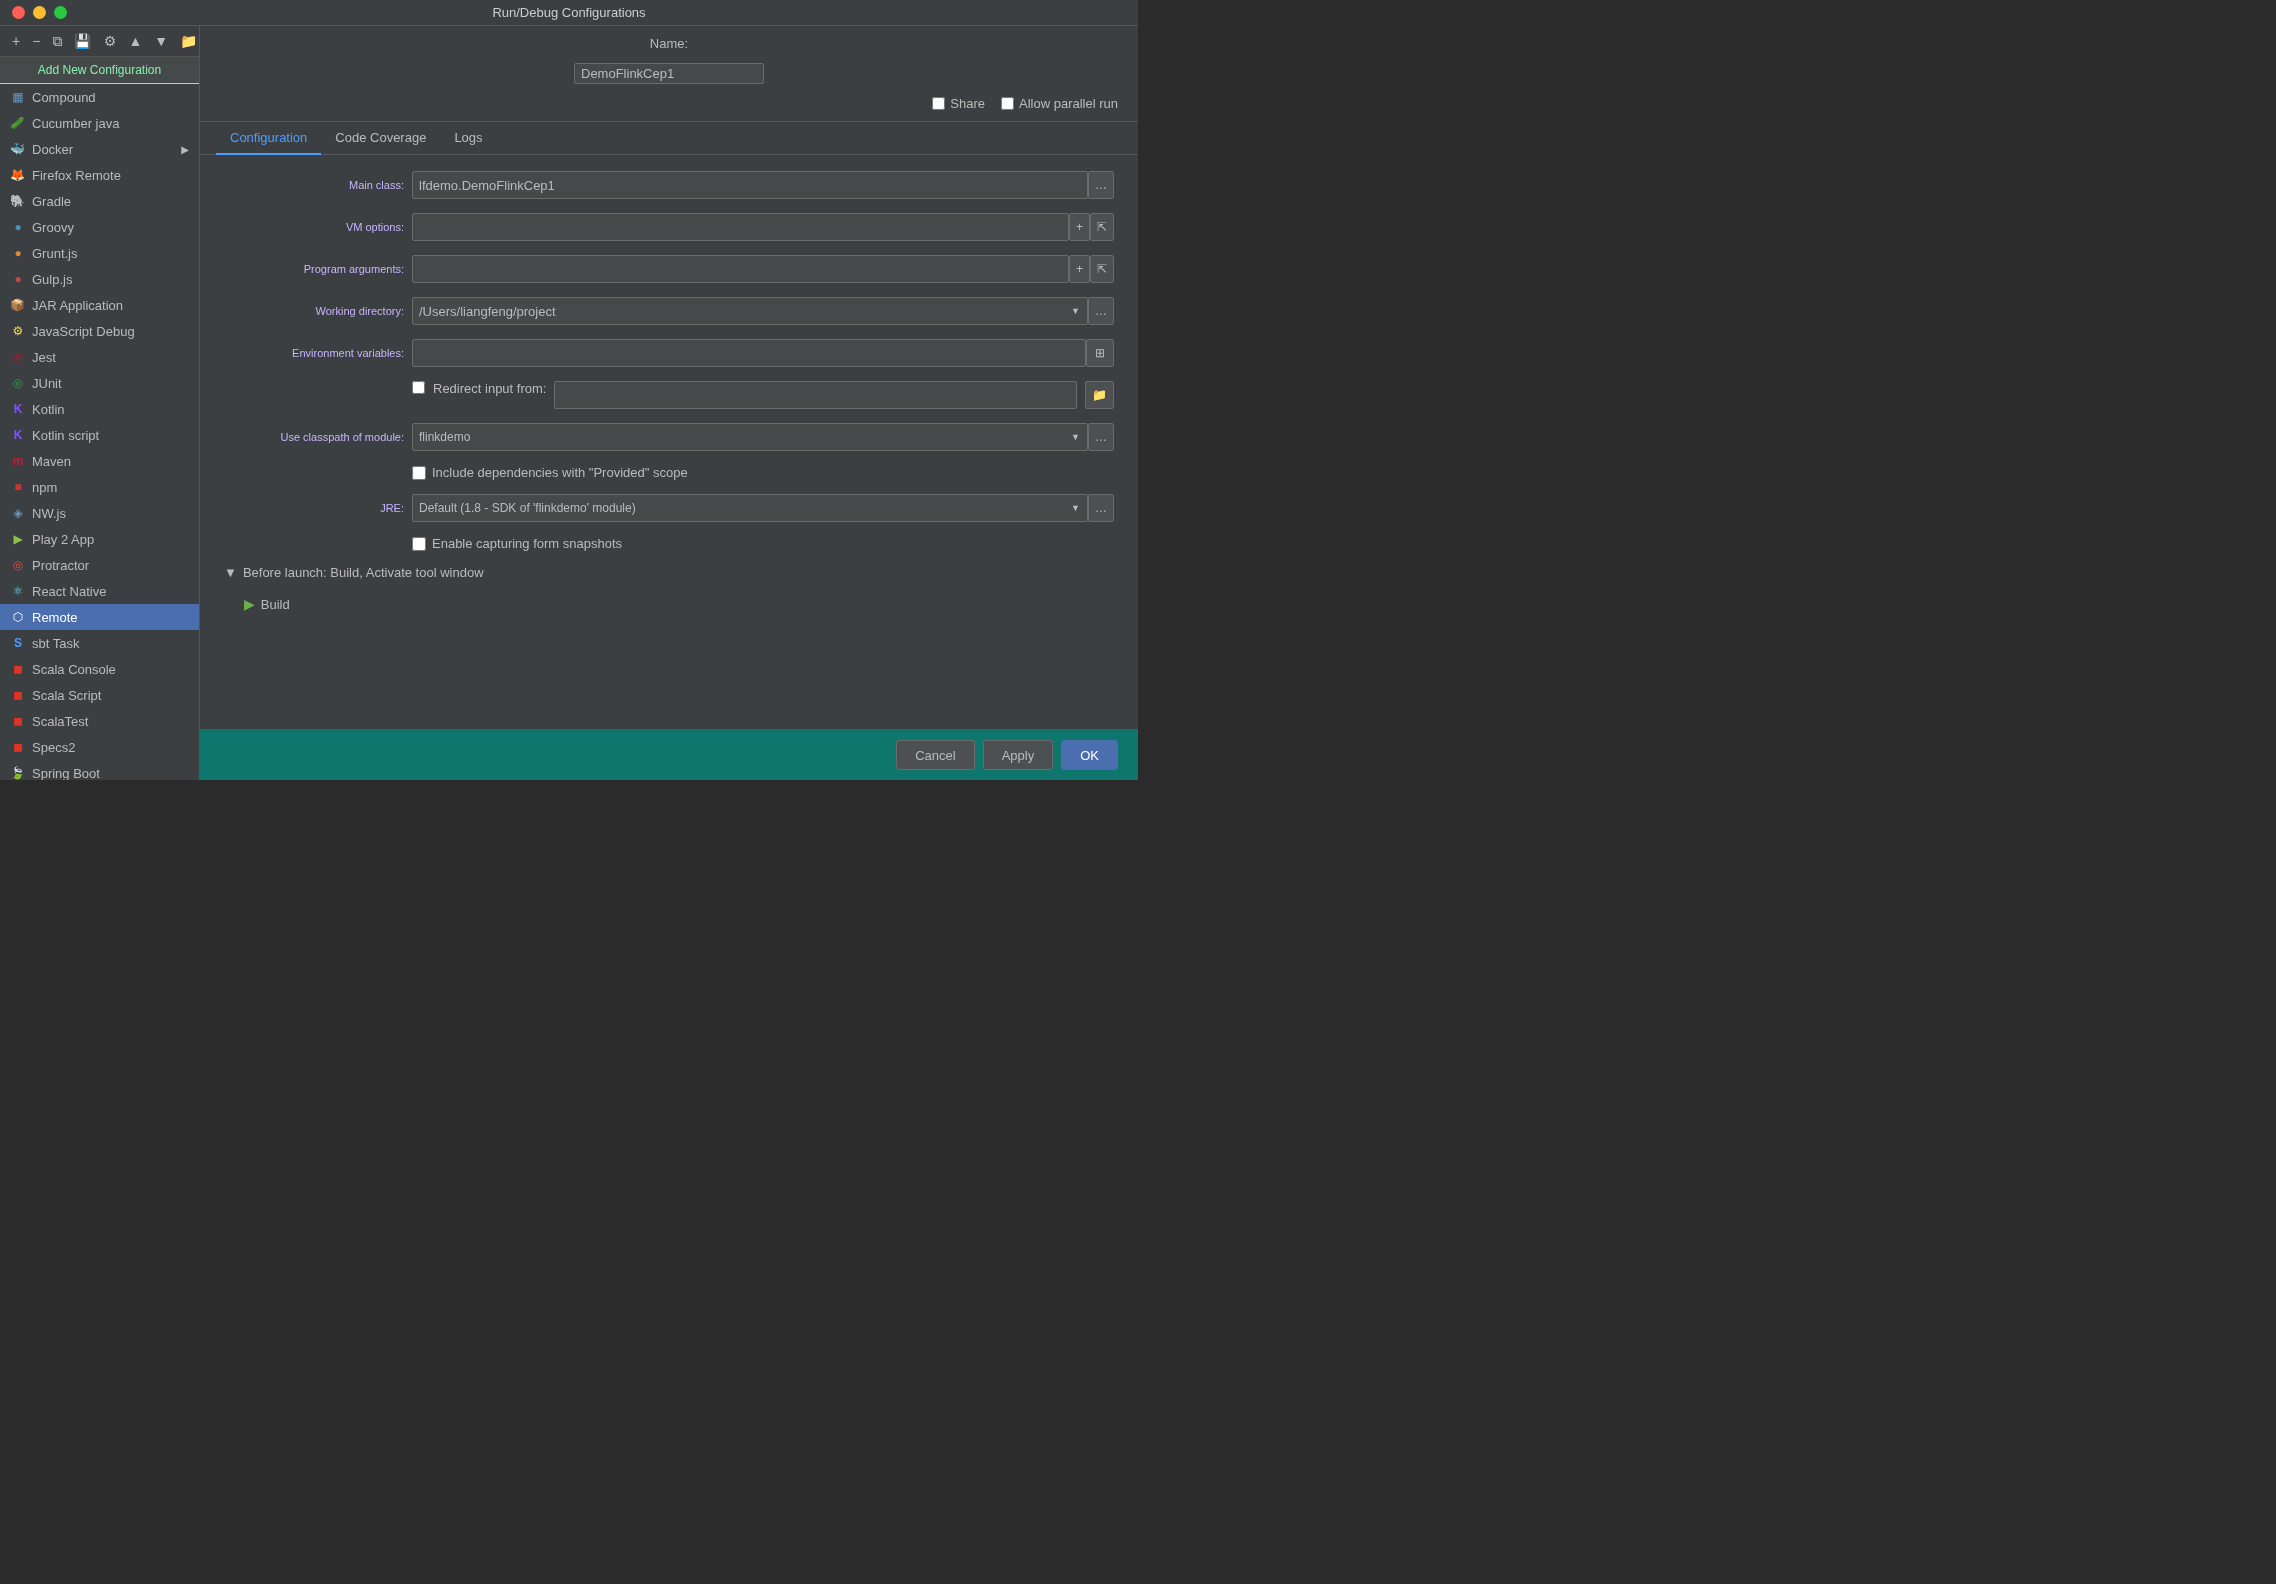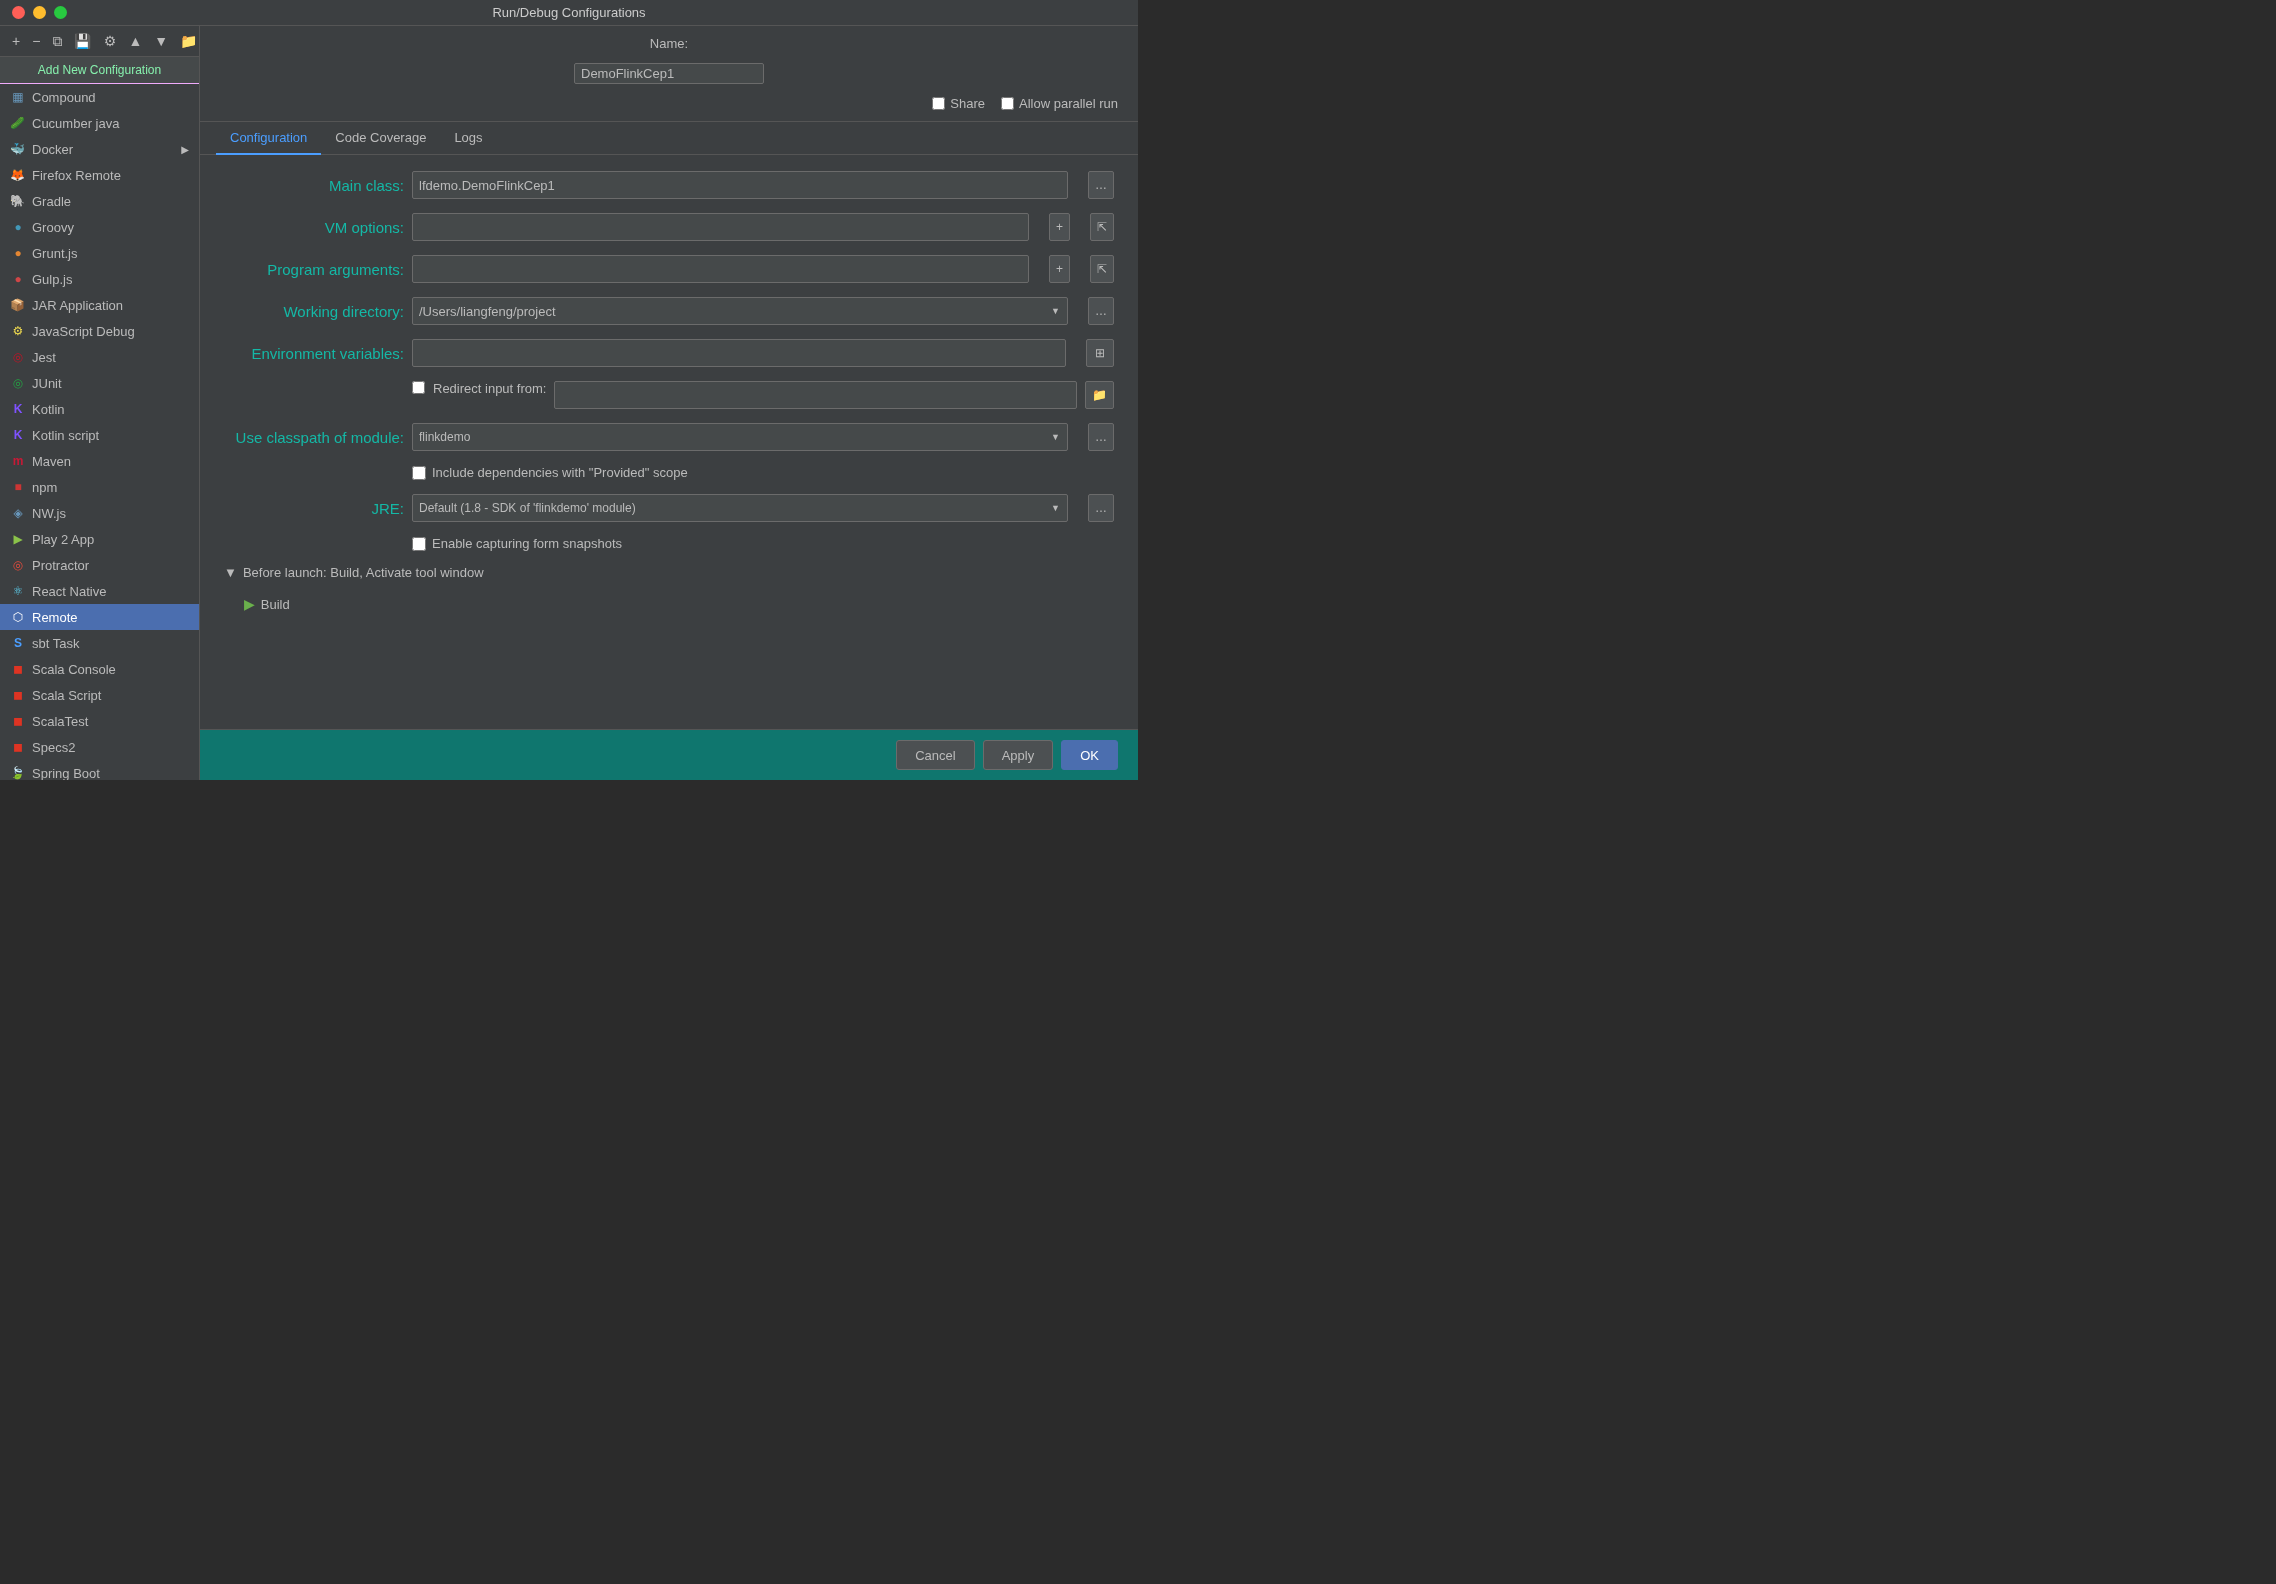--- a/index.html
+++ b/index.html
@@ -150,29 +150,29 @@
     
     .form-row {
       display: flex;
       align-items: center;
       margin-bottom: 14px;
       gap: 8px;
     }
     .form-label {
       width: 180px;
       text-align: right;
-      color: #14b8a6;
-      font-size: 15px;
+      color: #c4b5fd;
+      font-size: 11px;
       flex-shrink: 0;
     }
     .form-field-group {
       display: flex;
       align-items: center;
       flex: 1;
-      gap: 20px;
+      gap: 0;
     }
     .form-input {
       flex: 1;
       height: 28px;
       background: #45494a;
       border: 1px solid #6b6b6b;
       color: #bbbbbb;
       padding: 2px 6px;
       font-size: 13px;
       border-radius: 2px;

